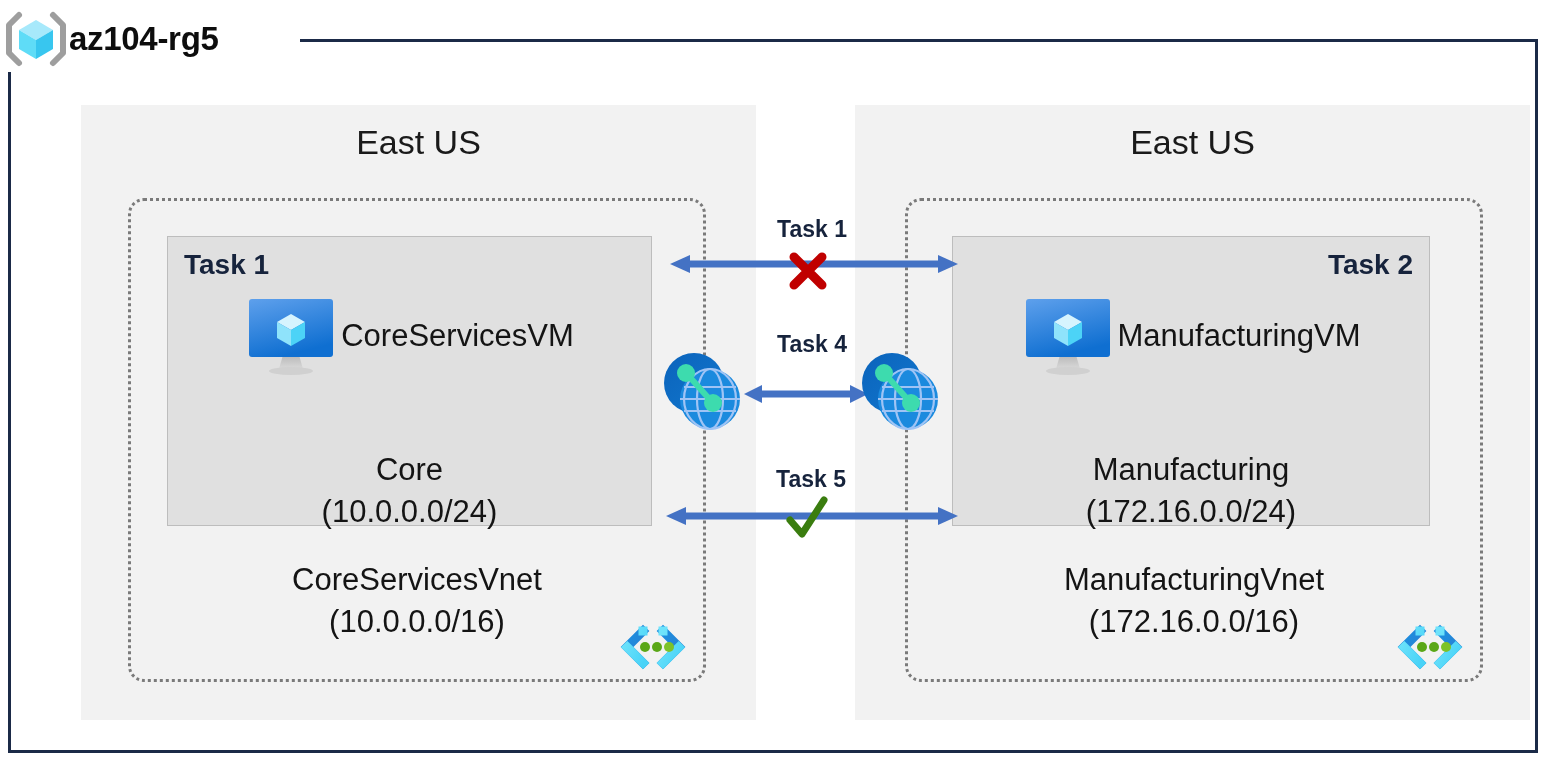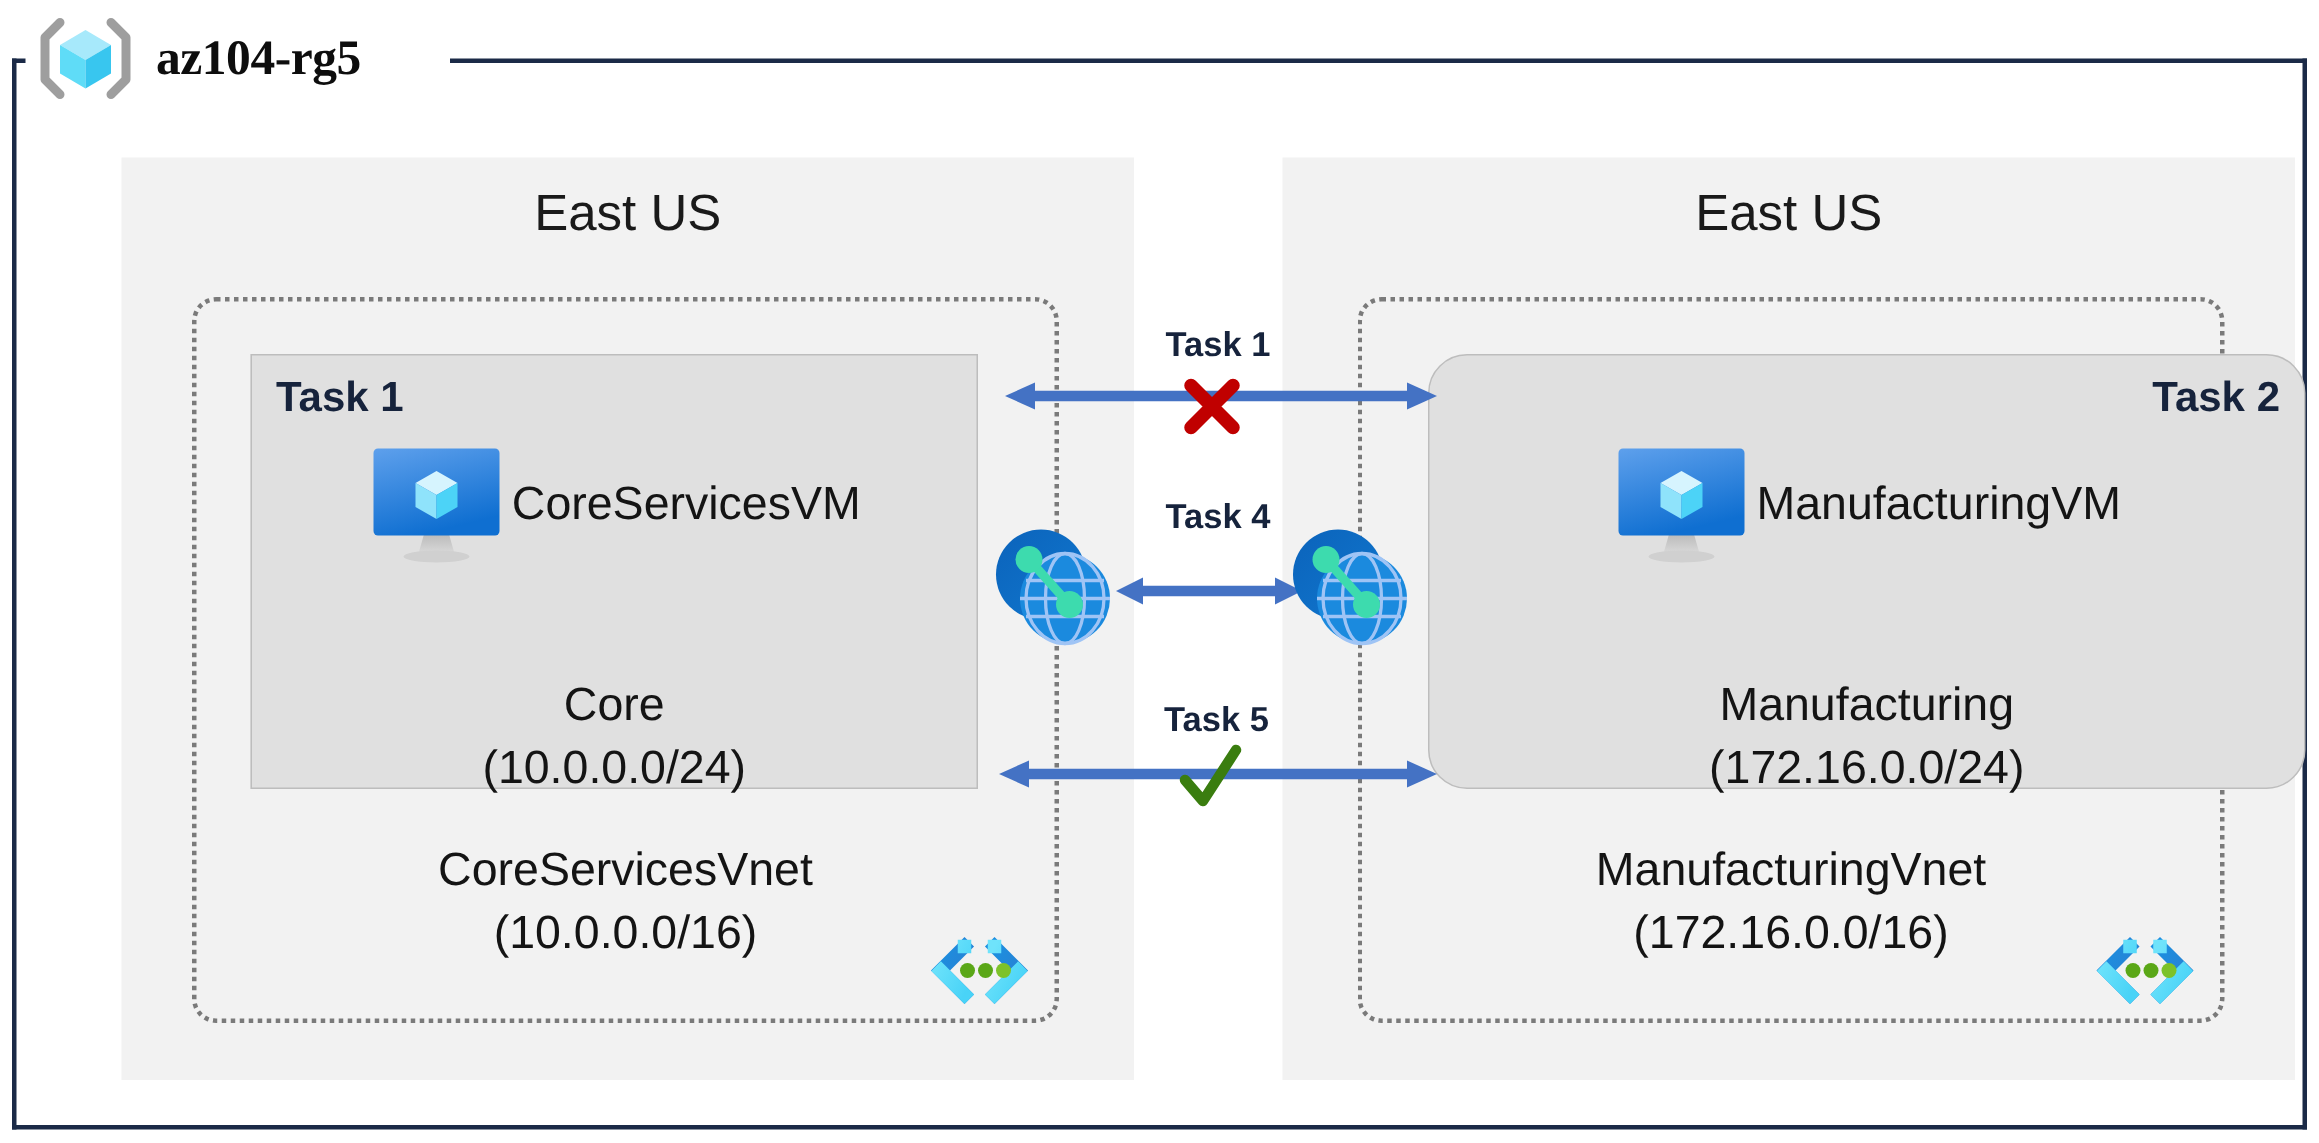--- a/index.html
+++ b/index.html
@@ -17,23 +17,23 @@
   }
   #rg-frame-top-left{
     position:absolute;left:8px;top:39px;width:9px;height:3px;background:#1b2a47;
   }
   #rg-frame-top-right{
     position:absolute;left:300px;top:39px;width:1238px;height:3px;background:#1b2a47;
   }
 
   
   #rg-header{
-    position:absolute;left:24px;top:6px;height:66px;
-    display:flex;align-items:center;gap:14px;z-index:6;
-    background:#ffffff;padding-right:10px;font-family:Liberation Serif, serif;
+    position:absolute;left:3px;top:6px;height:66px;
+    display:flex;align-items:center;z-index:6;
+    background:#ffffff;padding-right:10px;
   }
   #rg-title{
     font-size:33px;font-weight:bold;color:#0d0d0d;letter-spacing:-0.3px;
     white-space:nowrap;
   }
 
   
   .rg-icon{position:relative;width:66px;height:60px;flex:none;}
 
   
@@ -63,21 +63,21 @@
 
   
   .vnet-icon{position:absolute;bottom:8px;right:14px;width:72px;height:48px;}
 
   
   .subnet{
     position:absolute;top:236px;height:290px;
     background:#e0e0e0;border:1px solid #bdbdbd;box-sizing:border-box;
   }
   #subnet-left{left:167px;width:485px;}
-  #subnet-right{left:952px;width:585px;border-radius:26px;}
+  #subnet-right{left:952px;width:478px;}
   .task-tag{
     position:absolute;top:12px;font-size:28px;font-weight:bold;color:#16233c;
   }
   .task-tag.left{left:16px;}
   .task-tag.right{right:16px;}
 
   .vm-row{
     position:absolute;top:58px;left:0;width:100%;
     display:flex;align-items:center;justify-content:center;gap:4px;
     padding:0 30px;box-sizing:border-box;

